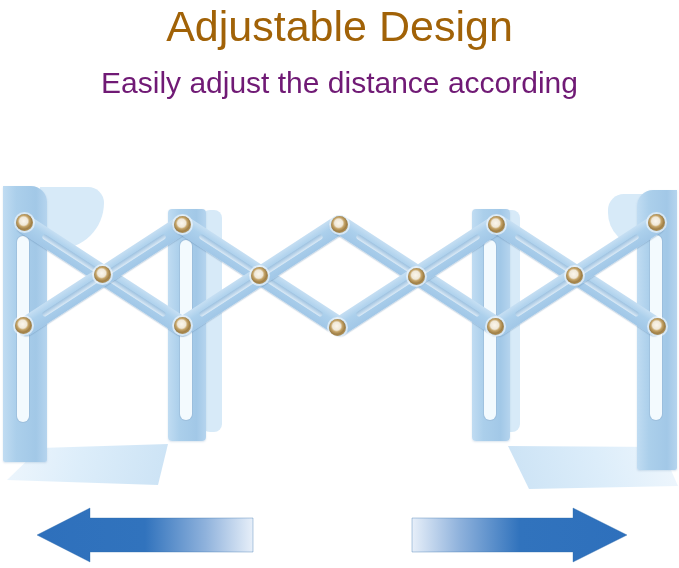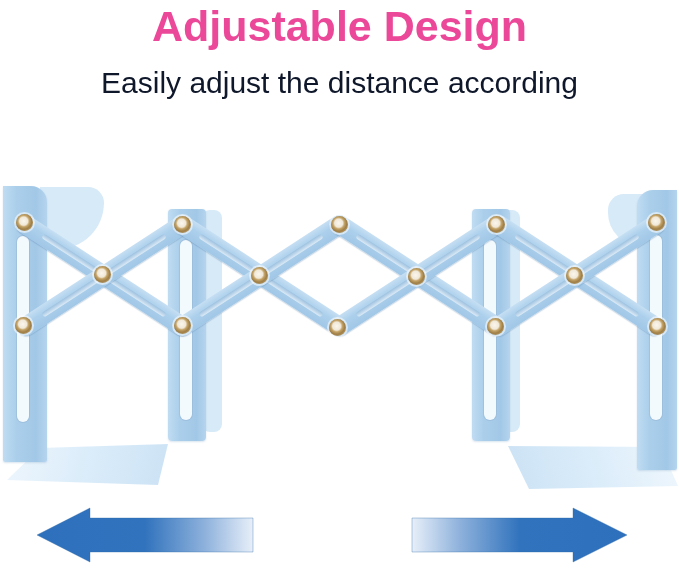--- a/index.html
+++ b/index.html
@@ -2,24 +2,24 @@
 <html><head>
 <meta charset="utf-8">
 <style>
   html,body{margin:0;padding:0;background:#fff;}
   .canvas{
     position:relative;width:679px;height:568px;background:#fff;overflow:hidden;
     font-family:"Liberation Sans",sans-serif;
   }
   
   .header{position:absolute;top:0;left:0;width:100%;text-align:center;z-index:20;}
-  .title{margin:2px 0 16px;font-size:43px;line-height:48px;font-weight:700;
-         color:#ec4899;letter-spacing:0px;}
+  .title{margin:2px 0 16px;font-size:43px;line-height:48px;font-weight:400;
+         color:#a16207;letter-spacing:0px;}
   .subtitle{margin:6px 0 9px;font-size:30px;line-height:34px;font-weight:400;
-            color:#0f172a;}
+            color:#701a75;}
   
   .scene{position:absolute;inset:0;z-index:1;}
   .flange{position:absolute;background:#D7EAF8;z-index:1;}
   .base{position:absolute;z-index:2;}
   .upright{position:absolute;z-index:3;
     background:linear-gradient(90deg,#C0DCF2 0%,#ABCFEB 30%,#A2C8E7 75%,#B5D4EE 100%);
     box-shadow:0 1px 2px rgba(110,150,190,.25);}
   .slot{position:absolute;background:#F3FAFE;border-radius:7px;
     box-shadow:0 0 0 1px rgba(140,170,200,.35);}
   .arm{position:absolute;width:206px;height:19px;border-radius:10px;z-index:4;

